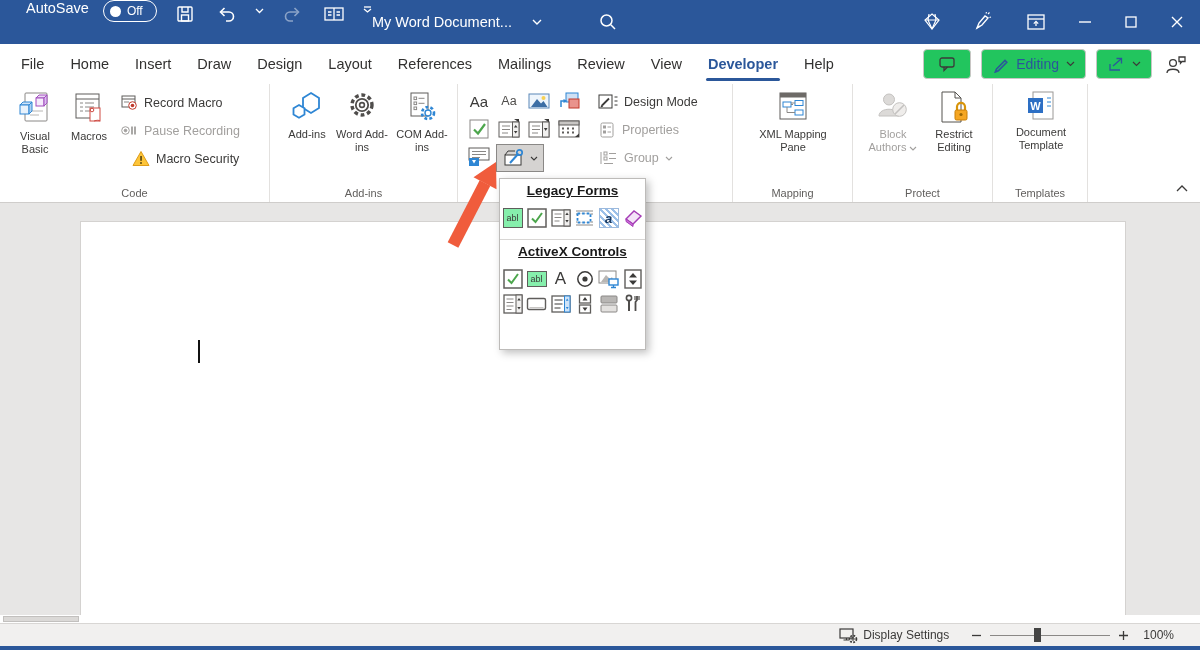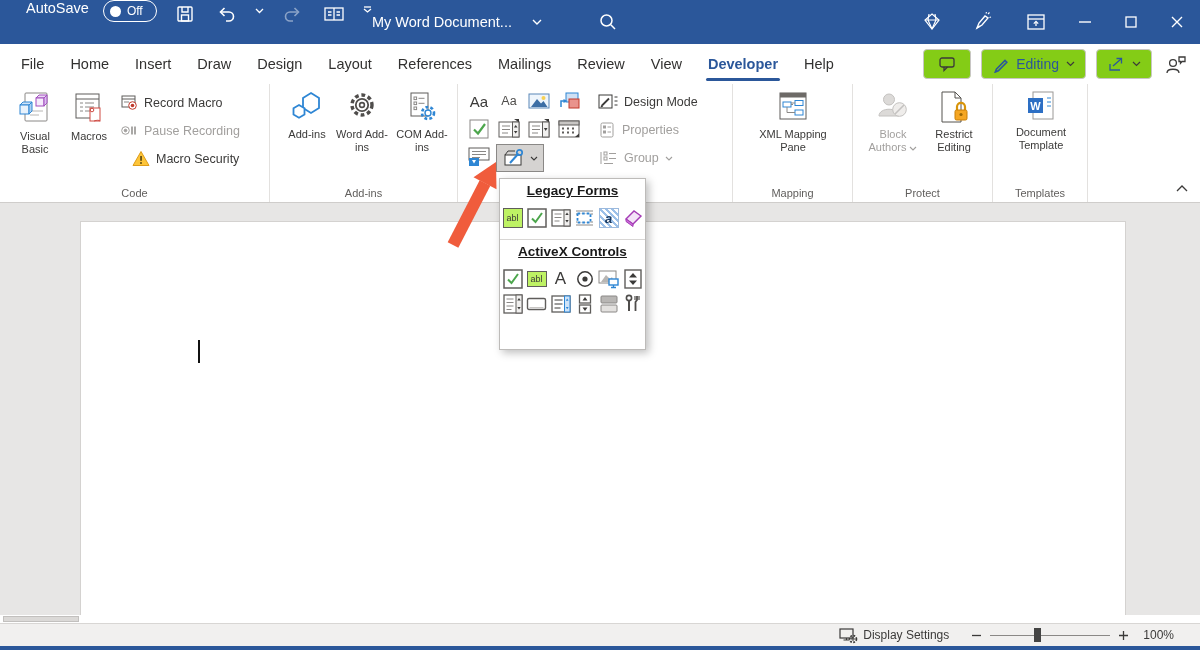--- a/index.html
+++ b/index.html
@@ -27,21 +27,21 @@
   
   .tabrow { position:absolute; top:44px; left:0; width:1200px; height:40px; background:#fff;
     display:flex; align-items:center; }
   .tabs { display:flex; height:100%; padding-left:8px; }
   .tab { padding:0 13px; font-size:14.5px; color:#323130; display:flex; align-items:center; position:relative; }
   .tab.active { color:#2b579a; font-weight:700; }
   .tab.active::after { content:""; position:absolute; left:11px; right:11px; bottom:3px; height:3px;
     background:#2b579a; border-radius:2px; }
   .tr-right { position:absolute; right:10px; top:5px; display:flex; align-items:center; gap:10px; }
   .pillbtn { border:1px solid #c8c6c4; border-radius:4px; height:30px; display:flex;
-    align-items:center; padding:0 10px; gap:7px; background:#84cc16; }
+    align-items:center; padding:0 10px; gap:7px; background:#22c55e; }
   .editing-lbl { color:#2b579a; font-size:14px; }
 
   
   .ribbon { position:absolute; top:84px; left:0; width:1200px; height:119px; background:#fff;
     border-bottom:1px solid #cfcdcb; }
   .rgroup { position:absolute; top:0; height:118px; border-right:1px solid #e3e1df; }
   .glabel { position:absolute; bottom:3px; left:0; right:0; text-align:center; font-size:11px; color:#605e5c; }
   .bigbtn { position:absolute; top:3px; height:90px; display:flex; flex-direction:column; align-items:center; }
   .bigbtn svg { margin-top:3px; flex:none; }
   .blabel { font-size:11px; line-height:13px; color:#3b3a39; text-align:center; margin-top:4px; }
@@ -76,21 +76,21 @@
   .zoomval { margin-right:26px; }
   .bluebar { position:absolute; top:646px; left:0; width:1200px; height:4px; background:#2b579a; }
 
   
   .dropdown { position:absolute; left:499px; top:178px; width:147px; height:172px; background:#fff;
     border:1px solid #bdbbb9; box-shadow:3px 3px 8px rgba(0,0,0,.25); z-index:10; }
   .dd-header { text-align:center; font-size:13.5px; font-weight:700; color:#1a1a1a; margin-top:4px;text-decoration:underline; }
   .dd-row { display:flex; justify-content:center; gap:2px; margin-top:9px; }
   .dd-cell { width:22px; height:22px; display:flex; align-items:center; justify-content:center; }
   .dd-div { border-top:1px solid #d8d6d4; margin-top:10px; }
-  .bx { width:20px; height:20px; border:1.5px solid #5f5d5b; background:#bef264; display:flex;
+  .bx { width:20px; height:20px; border:1.5px solid #5f5d5b; background:#86efac; display:flex;
     align-items:center; justify-content:center; font-size:9px; color:#3b3a39; }
   .hatch { width:20px; height:20px; border:1px solid #9bb9dd;
     background:repeating-linear-gradient(45deg,#fff 0 2.5px,#9cc0e8 2.5px 4.5px);
     display:flex; align-items:center; justify-content:center;
     font-style:italic; font-weight:700; font-size:13px; color:#17375e; }
   .lblA { font-size:17px; color:#3b3a39; }
 
   
   .arrow { position:absolute; left:428px; top:150px; z-index:20; }
 </style>

